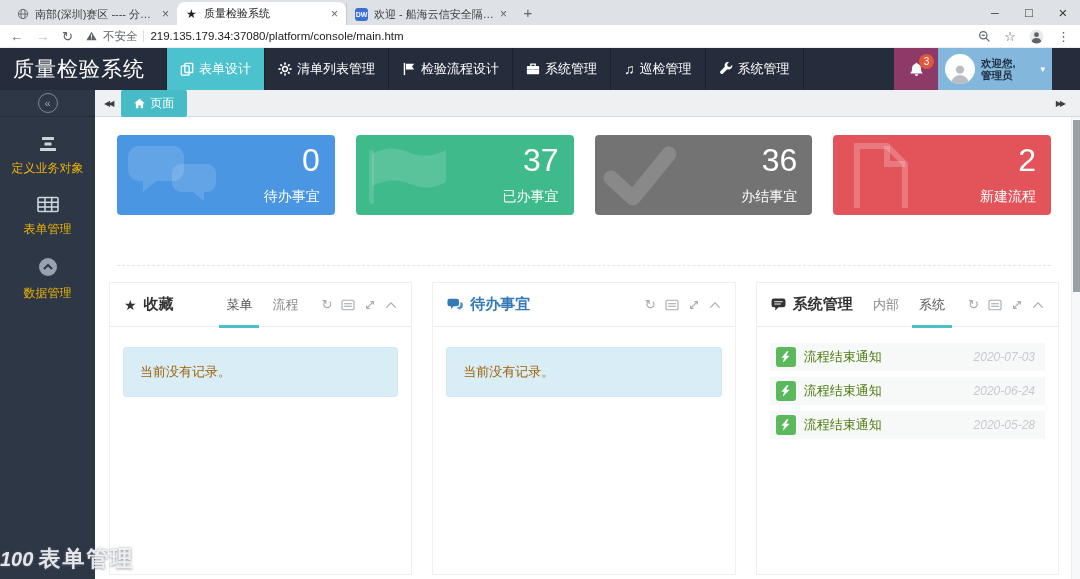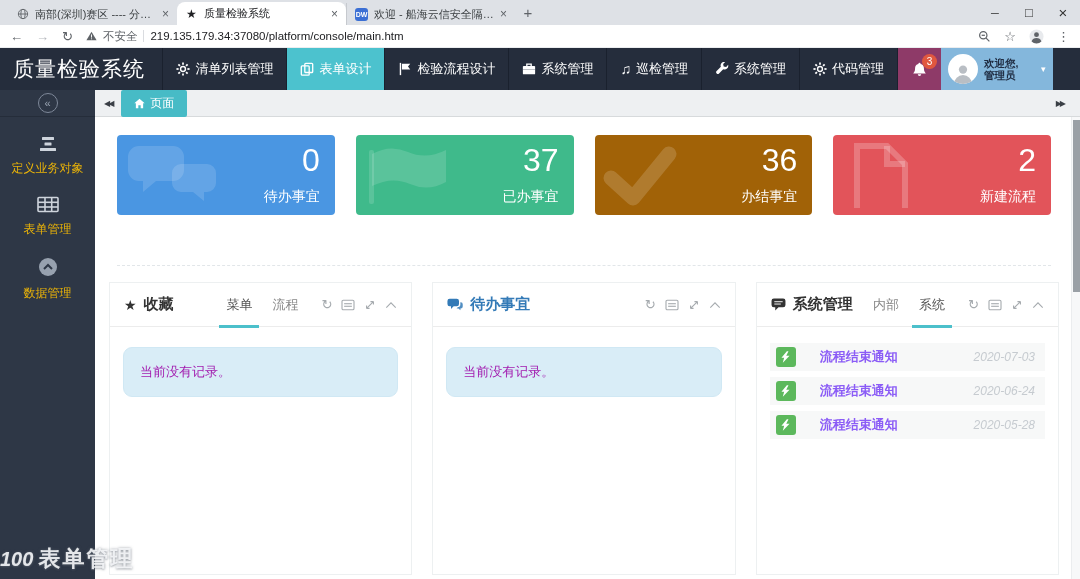--- a/index.html
+++ b/index.html
@@ -86,27 +86,27 @@
   .p-tabs { display:flex; margin-left:auto; margin-right:16px; gap:6px; }
   .p-tab { font-size:13px; color:#888; padding:0 7px; height:44px; line-height:44px; position:relative; cursor:pointer; }
   .p-tab.active { color:#555; }
   .p-tab.active::after { content:""; position:absolute; left:0; right:0; bottom:-1px; height:3px; background:#4cc0cb; }
   .p-icons { display:flex; align-items:center; gap:9px; margin-left:auto; color:#a6abaf; }
   .p-tabs + .p-icons { margin-left:0; }
   .p-icons .gi { font-size:13px; line-height:1; cursor:pointer; }
   .p-icons svg { cursor:pointer; }
 
   .panel-bd { padding:20px 13px; overflow:hidden; }
-  .alert-info { background:#d9edf7; border:1px solid #d0e8f4; border-radius:9px; padding:15px 16px;
-                font-size:13px; color:#a21caf; }
+  .alert-info { background:#d9edf7; border:1px solid #d0e8f4; border-radius:3px; padding:15px 16px;
+                font-size:13px; color:#a16207; }
 
   .msg-row { display:flex; align-items:center; background:#f7f8f8; padding:4px 10px 4px 6px; margin-bottom:6px; }
   .msg-ic { width:20px; height:20px; border-radius:3px; background:#5cb85c; display:flex; align-items:center;
             justify-content:center; flex-shrink:0; }
-  .msg-txt { font-size:13px; color:#8b5cf6; margin-left:24px; white-space:nowrap; overflow:hidden;font-weight:bold; }
+  .msg-txt { font-size:13px; color:#4d7c0f; margin-left:8px; white-space:nowrap; overflow:hidden; }
   .msg-date { margin-left:auto; font-size:12px; font-style:italic; color:#c6cbd0; padding-left:8px; }
 
   .vscroll { position:absolute; top:27px; right:0; bottom:0; width:9px; background:#f7f8f9; border-left:1px solid #ebedef; }
   .vthumb { position:absolute; top:3px; left:1px; width:7px; height:172px; background:#9aa0a6; }
 
   
   .watermark { position:absolute; left:0; bottom:5px; display:flex; align-items:center; gap:5px; font-weight:bold;
                color:rgba(245,246,248,0.9); font-size:22px; letter-spacing:2px; pointer-events:none;
                text-shadow:0 0 3px rgba(100,108,118,0.55), 0 1px 2px rgba(100,108,118,0.4); }
   .wm-logo { font-size:20px; font-style:italic; letter-spacing:0; }
@@ -178,95 +178,77 @@
           <circle cx="8" cy="6" r="2.6"></circle>
           <path d="M2.8 13.2a5.6 5.6 0 0 1 10.4 0A7.5 7.5 0 0 1 8 15.5a7.5 7.5 0 0 1-5.2-2.3z"></path>
         </svg>
     </span>
     <span class="tb-ic">⋮</span>
   </div>
 
   <div class="appbar">
     <div class="app-title">质量检验系统</div>
     <nav class="nav">
-      <a class="nav-item">
-        <span style="display:inline-flex;">
-          <svg class="nav-ic-svg" viewBox="0 0 16 16" stroke="#fff" fill="none">
-              <circle cx="8" cy="8" r="2.8" stroke-width="1.6"></circle>
-              <g stroke-width="2">
-                <line x1="8" y1="0.5" x2="8" y2="3"></line>
-                <line x1="8" y1="13" x2="8" y2="15.5"></line>
-                <line x1="0.5" y1="8" x2="3" y2="8"></line>
-                <line x1="13" y1="8" x2="15.5" y2="8"></line>
-                <line x1="2.7" y1="2.7" x2="4.5" y2="4.5"></line>
-                <line x1="11.5" y1="11.5" x2="13.3" y2="13.3"></line>
-                <line x1="2.7" y1="13.3" x2="4.5" y2="11.5"></line>
-                <line x1="11.5" y1="4.5" x2="13.3" y2="2.7"></line>
-              </g>
-            </svg>
-        </span>
-        <span>清单列表管理</span>
-      </a>
       <a class="nav-item active">
         <span style="display:inline-flex;">
           <svg class="nav-ic-svg" viewBox="0 0 16 16" fill="none" stroke="#fff" stroke-width="1.5">
               <rect x="5.5" y="1.5" width="9" height="10.5" rx="1"></rect>
               <rect x="1.5" y="4.5" width="9" height="10.5" rx="1"></rect>
             </svg>
         </span>
         <span>表单设计</span>
-      </a>
-      <a class="nav-item">
-        <span style="display:inline-flex;">
-          <svg class="nav-ic-svg" viewBox="0 0 16 16" fill="#fff">
-              <rect x="2" y="1" width="1.6" height="14"></rect>
-              <path d="M4.5 2h9.5l-2.6 3.2L14 8.5H4.5z"></path>
-            </svg>
-        </span>
-        <span>检验流程设计</span>
-      </a>
-      <a class="nav-item">
-        <span style="display:inline-flex;">
-          <svg class="nav-ic-svg" viewBox="0 0 16 16" fill="#fff">
-              <rect x="1" y="4.5" width="14" height="9.5" rx="1"></rect>
-              <path d="M5.5 4.5V2.5h5v2" fill="none" stroke="#fff" stroke-width="1.5"></path>
-              <rect x="1" y="8" width="14" height="1" fill="#252d3c" opacity="0.35"></rect>
-            </svg>
-        </span>
-        <span>系统管理</span>
-      </a>
-      <a class="nav-item">
-        <span class="nav-ic-glyph">♫</span>
-        <span>巡检管理</span>
-      </a>
-      <a class="nav-item">
-        <span style="display:inline-flex;">
-          <svg class="nav-ic-svg" viewBox="0 0 16 16" fill="#fff">
-              <path d="M15 3.2a4.2 4.2 0 0 1-5.6 5L4.6 13a1.9 1.9 0 0 1-2.7-2.7l4.8-4.8a4.2 4.2 0 0 1 5-5.6L9.3 2.3l0.6 2.9 2.9 0.6z"></path>
-            </svg>
-        </span>
-        <span>系统管理</span>
       </a>
       <a class="nav-item">
         <span style="display:inline-flex;">
           <svg class="nav-ic-svg" viewBox="0 0 16 16" stroke="#fff" fill="none">
               <circle cx="8" cy="8" r="2.8" stroke-width="1.6"></circle>
               <g stroke-width="2">
                 <line x1="8" y1="0.5" x2="8" y2="3"></line>
                 <line x1="8" y1="13" x2="8" y2="15.5"></line>
                 <line x1="0.5" y1="8" x2="3" y2="8"></line>
                 <line x1="13" y1="8" x2="15.5" y2="8"></line>
                 <line x1="2.7" y1="2.7" x2="4.5" y2="4.5"></line>
                 <line x1="11.5" y1="11.5" x2="13.3" y2="13.3"></line>
                 <line x1="2.7" y1="13.3" x2="4.5" y2="11.5"></line>
                 <line x1="11.5" y1="4.5" x2="13.3" y2="2.7"></line>
               </g>
             </svg>
         </span>
-        <span>代码管理</span>
+        <span>清单列表管理</span>
+      </a>
+      <a class="nav-item">
+        <span style="display:inline-flex;">
+          <svg class="nav-ic-svg" viewBox="0 0 16 16" fill="#fff">
+              <rect x="2" y="1" width="1.6" height="14"></rect>
+              <path d="M4.5 2h9.5l-2.6 3.2L14 8.5H4.5z"></path>
+            </svg>
+        </span>
+        <span>检验流程设计</span>
+      </a>
+      <a class="nav-item">
+        <span style="display:inline-flex;">
+          <svg class="nav-ic-svg" viewBox="0 0 16 16" fill="#fff">
+              <rect x="1" y="4.5" width="14" height="9.5" rx="1"></rect>
+              <path d="M5.5 4.5V2.5h5v2" fill="none" stroke="#fff" stroke-width="1.5"></path>
+              <rect x="1" y="8" width="14" height="1" fill="#252d3c" opacity="0.35"></rect>
+            </svg>
+        </span>
+        <span>系统管理</span>
+      </a>
+      <a class="nav-item">
+        <span class="nav-ic-glyph">♫</span>
+        <span>巡检管理</span>
+      </a>
+      <a class="nav-item">
+        <span style="display:inline-flex;">
+          <svg class="nav-ic-svg" viewBox="0 0 16 16" fill="#fff">
+              <path d="M15 3.2a4.2 4.2 0 0 1-5.6 5L4.6 13a1.9 1.9 0 0 1-2.7-2.7l4.8-4.8a4.2 4.2 0 0 1 5-5.6L9.3 2.3l0.6 2.9 2.9 0.6z"></path>
+            </svg>
+        </span>
+        <span>系统管理</span>
       </a>
     </nav>
     <div class="flex-sp"></div>
     <div class="bell-box">
       <span style="display:inline-flex;">
         <svg viewBox="0 0 20 18" width="18" height="16" fill="#fff">
             <path d="M10 1.2a1.3 1.3 0 0 1 1.3 1.3A5.2 5.2 0 0 1 15.2 7.6c0 3.4 1.1 5 2.2 6H2.6c1.1-1 2.2-2.6 2.2-6a5.2 5.2 0 0 1 3.9-5.1A1.3 1.3 0 0 1 10 1.2z"></path>
             <path d="M8 14.6a2 2 0 0 0 4 0z"></path>
           </svg>
       </span>
@@ -356,21 +338,21 @@
           <div class="card" style="background-color: rgb(63, 186, 139);">
             <span class="card-wm">
               <svg viewBox="0 0 100 66" width="100" height="66" fill="rgba(255,255,255,0.14)">
                   <path d="M8 12 Q26 2 44 10 T82 8 L82 40 Q64 50 46 42 T8 44 Z"></path>
                   <rect x="5" y="8" width="5" height="54" rx="2"></rect>
                 </svg>
             </span>
             <span class="card-num">37</span>
             <span class="card-label">已办事宜</span>
           </div>
-          <div class="card" style="background-color: #a16207;">
+          <div class="card" style="background-color: #737373;">
             <span class="card-wm">
               <svg viewBox="0 0 100 66" width="100" height="66">
                   <path d="M8 36l22 20L66 12" fill="none" stroke="rgba(255,255,255,0.16)" stroke-width="15" stroke-linecap="round" stroke-linejoin="round"></path>
                 </svg>
             </span>
             <span class="card-num">36</span>
             <span class="card-label">办结事宜</span>
           </div>
           <div class="card" style="background-color: rgb(226, 84, 90);">
             <span class="card-wm">

